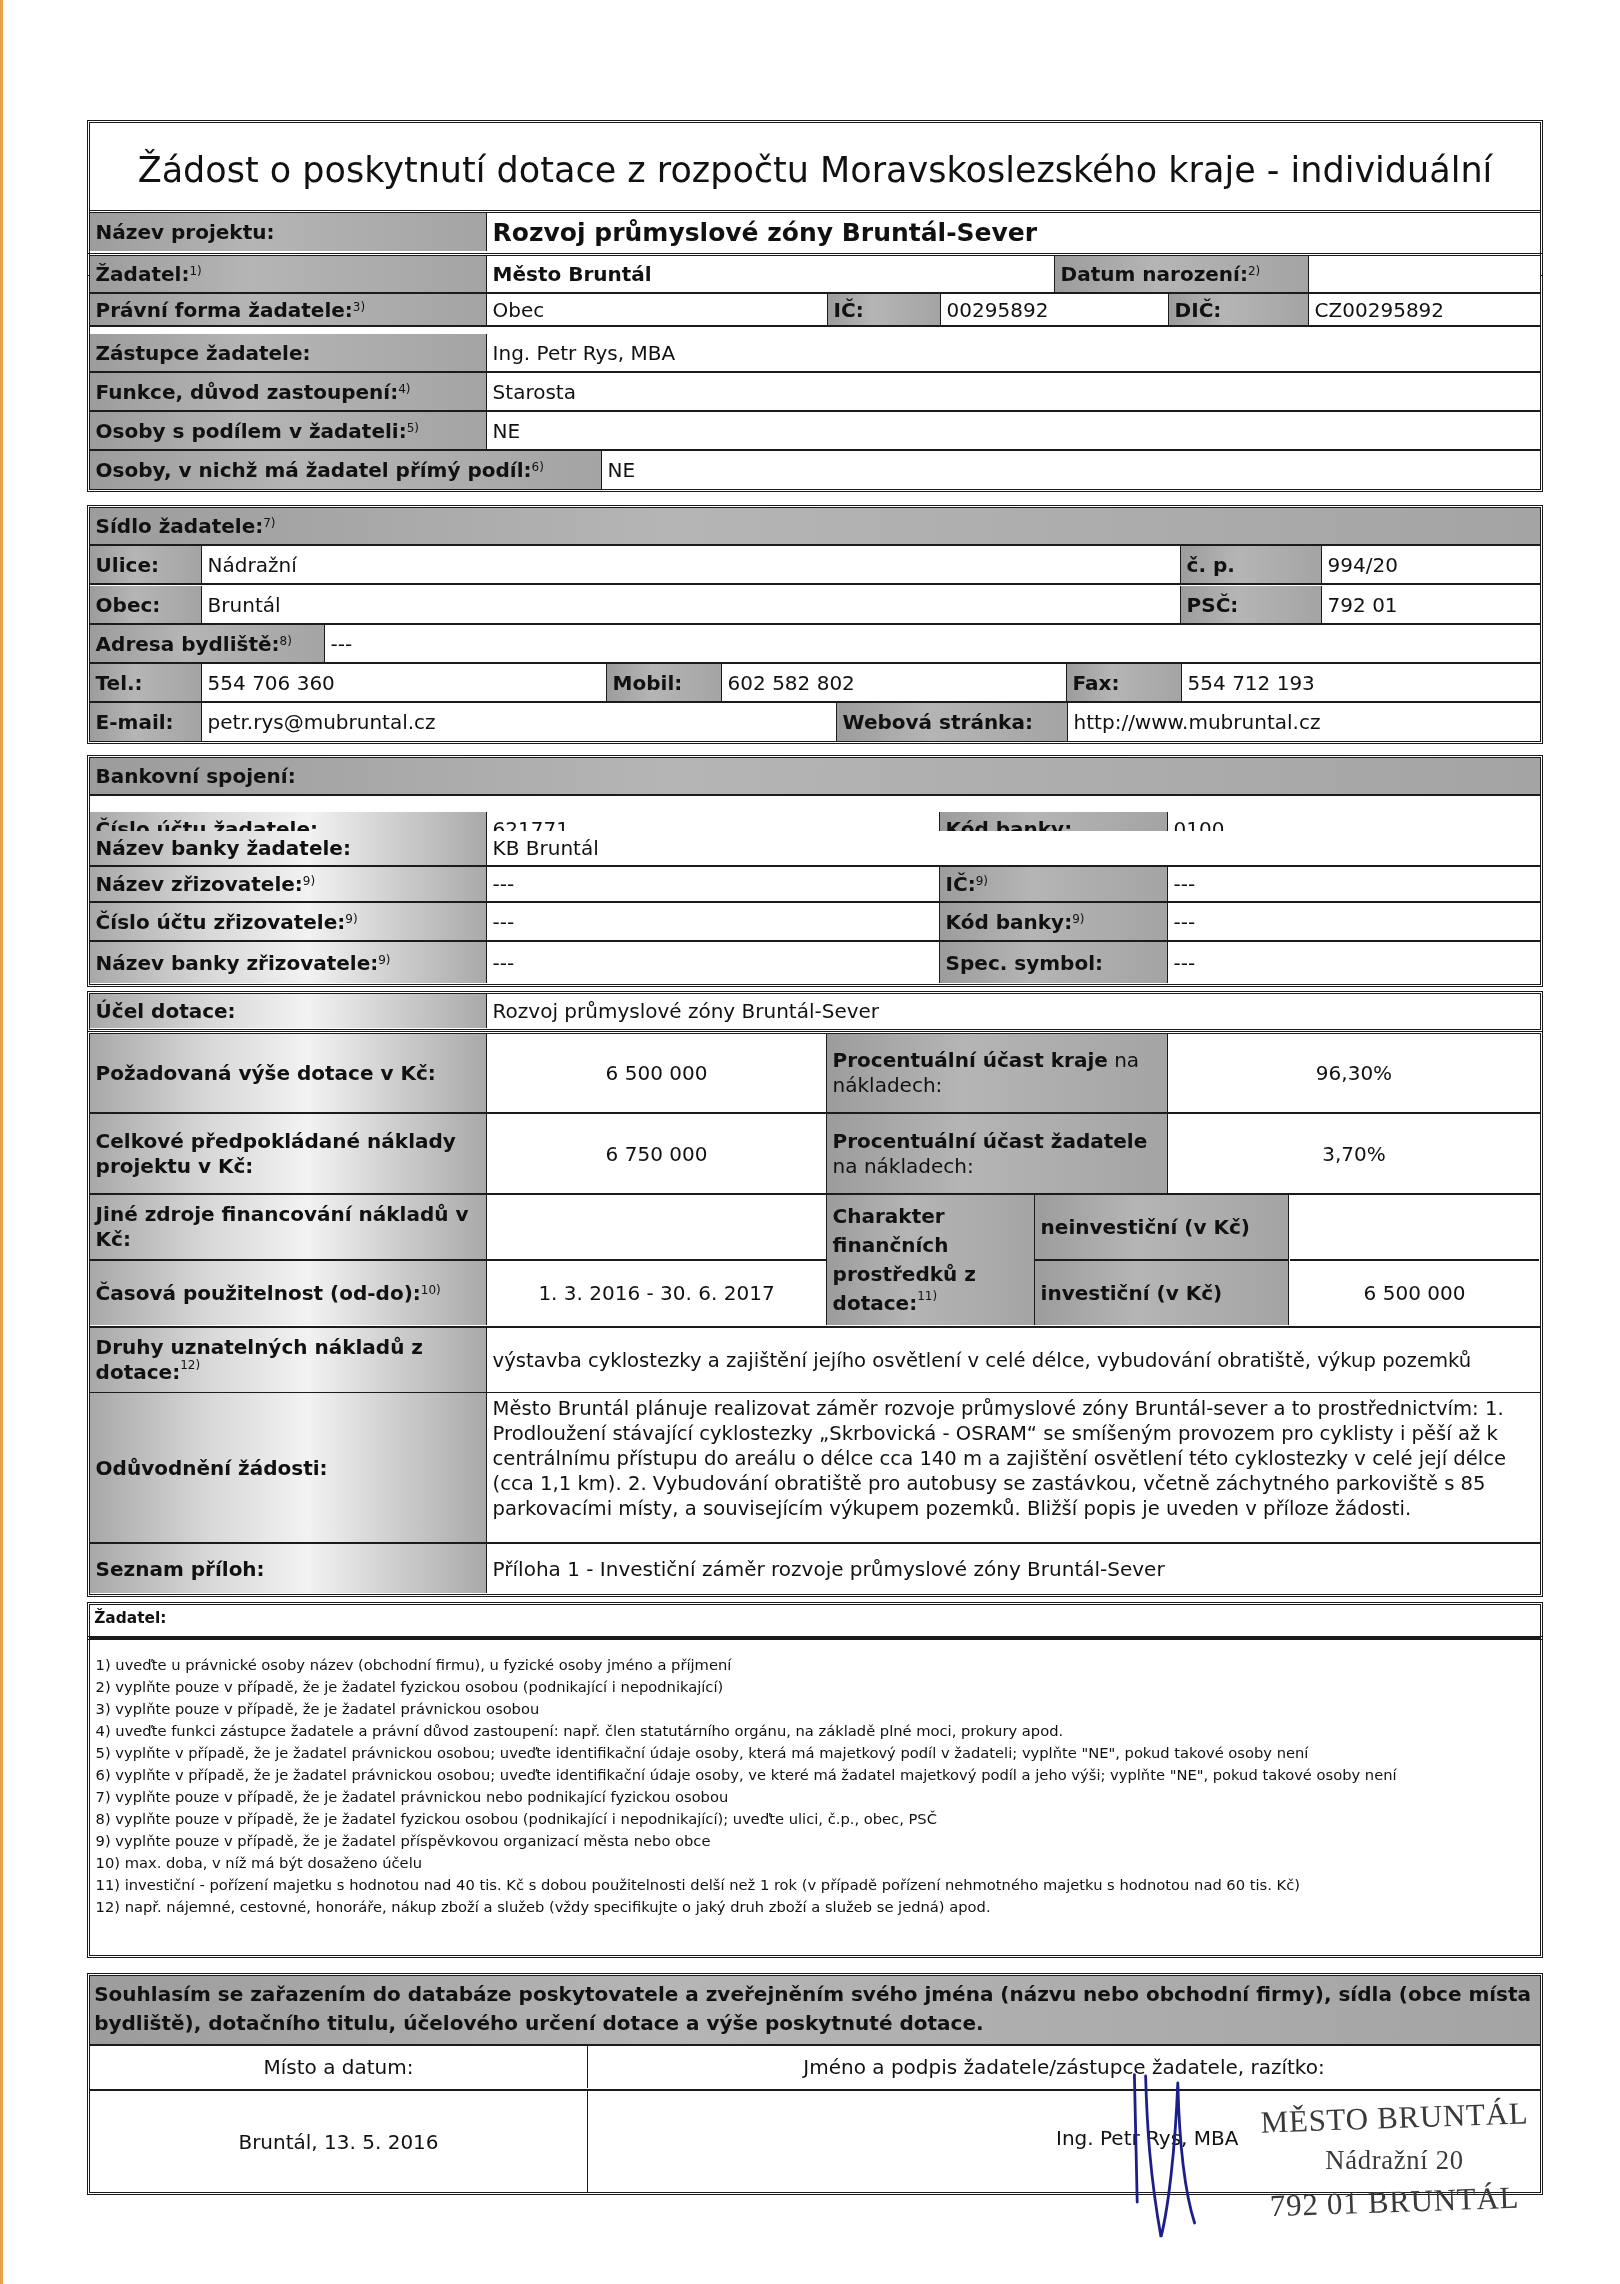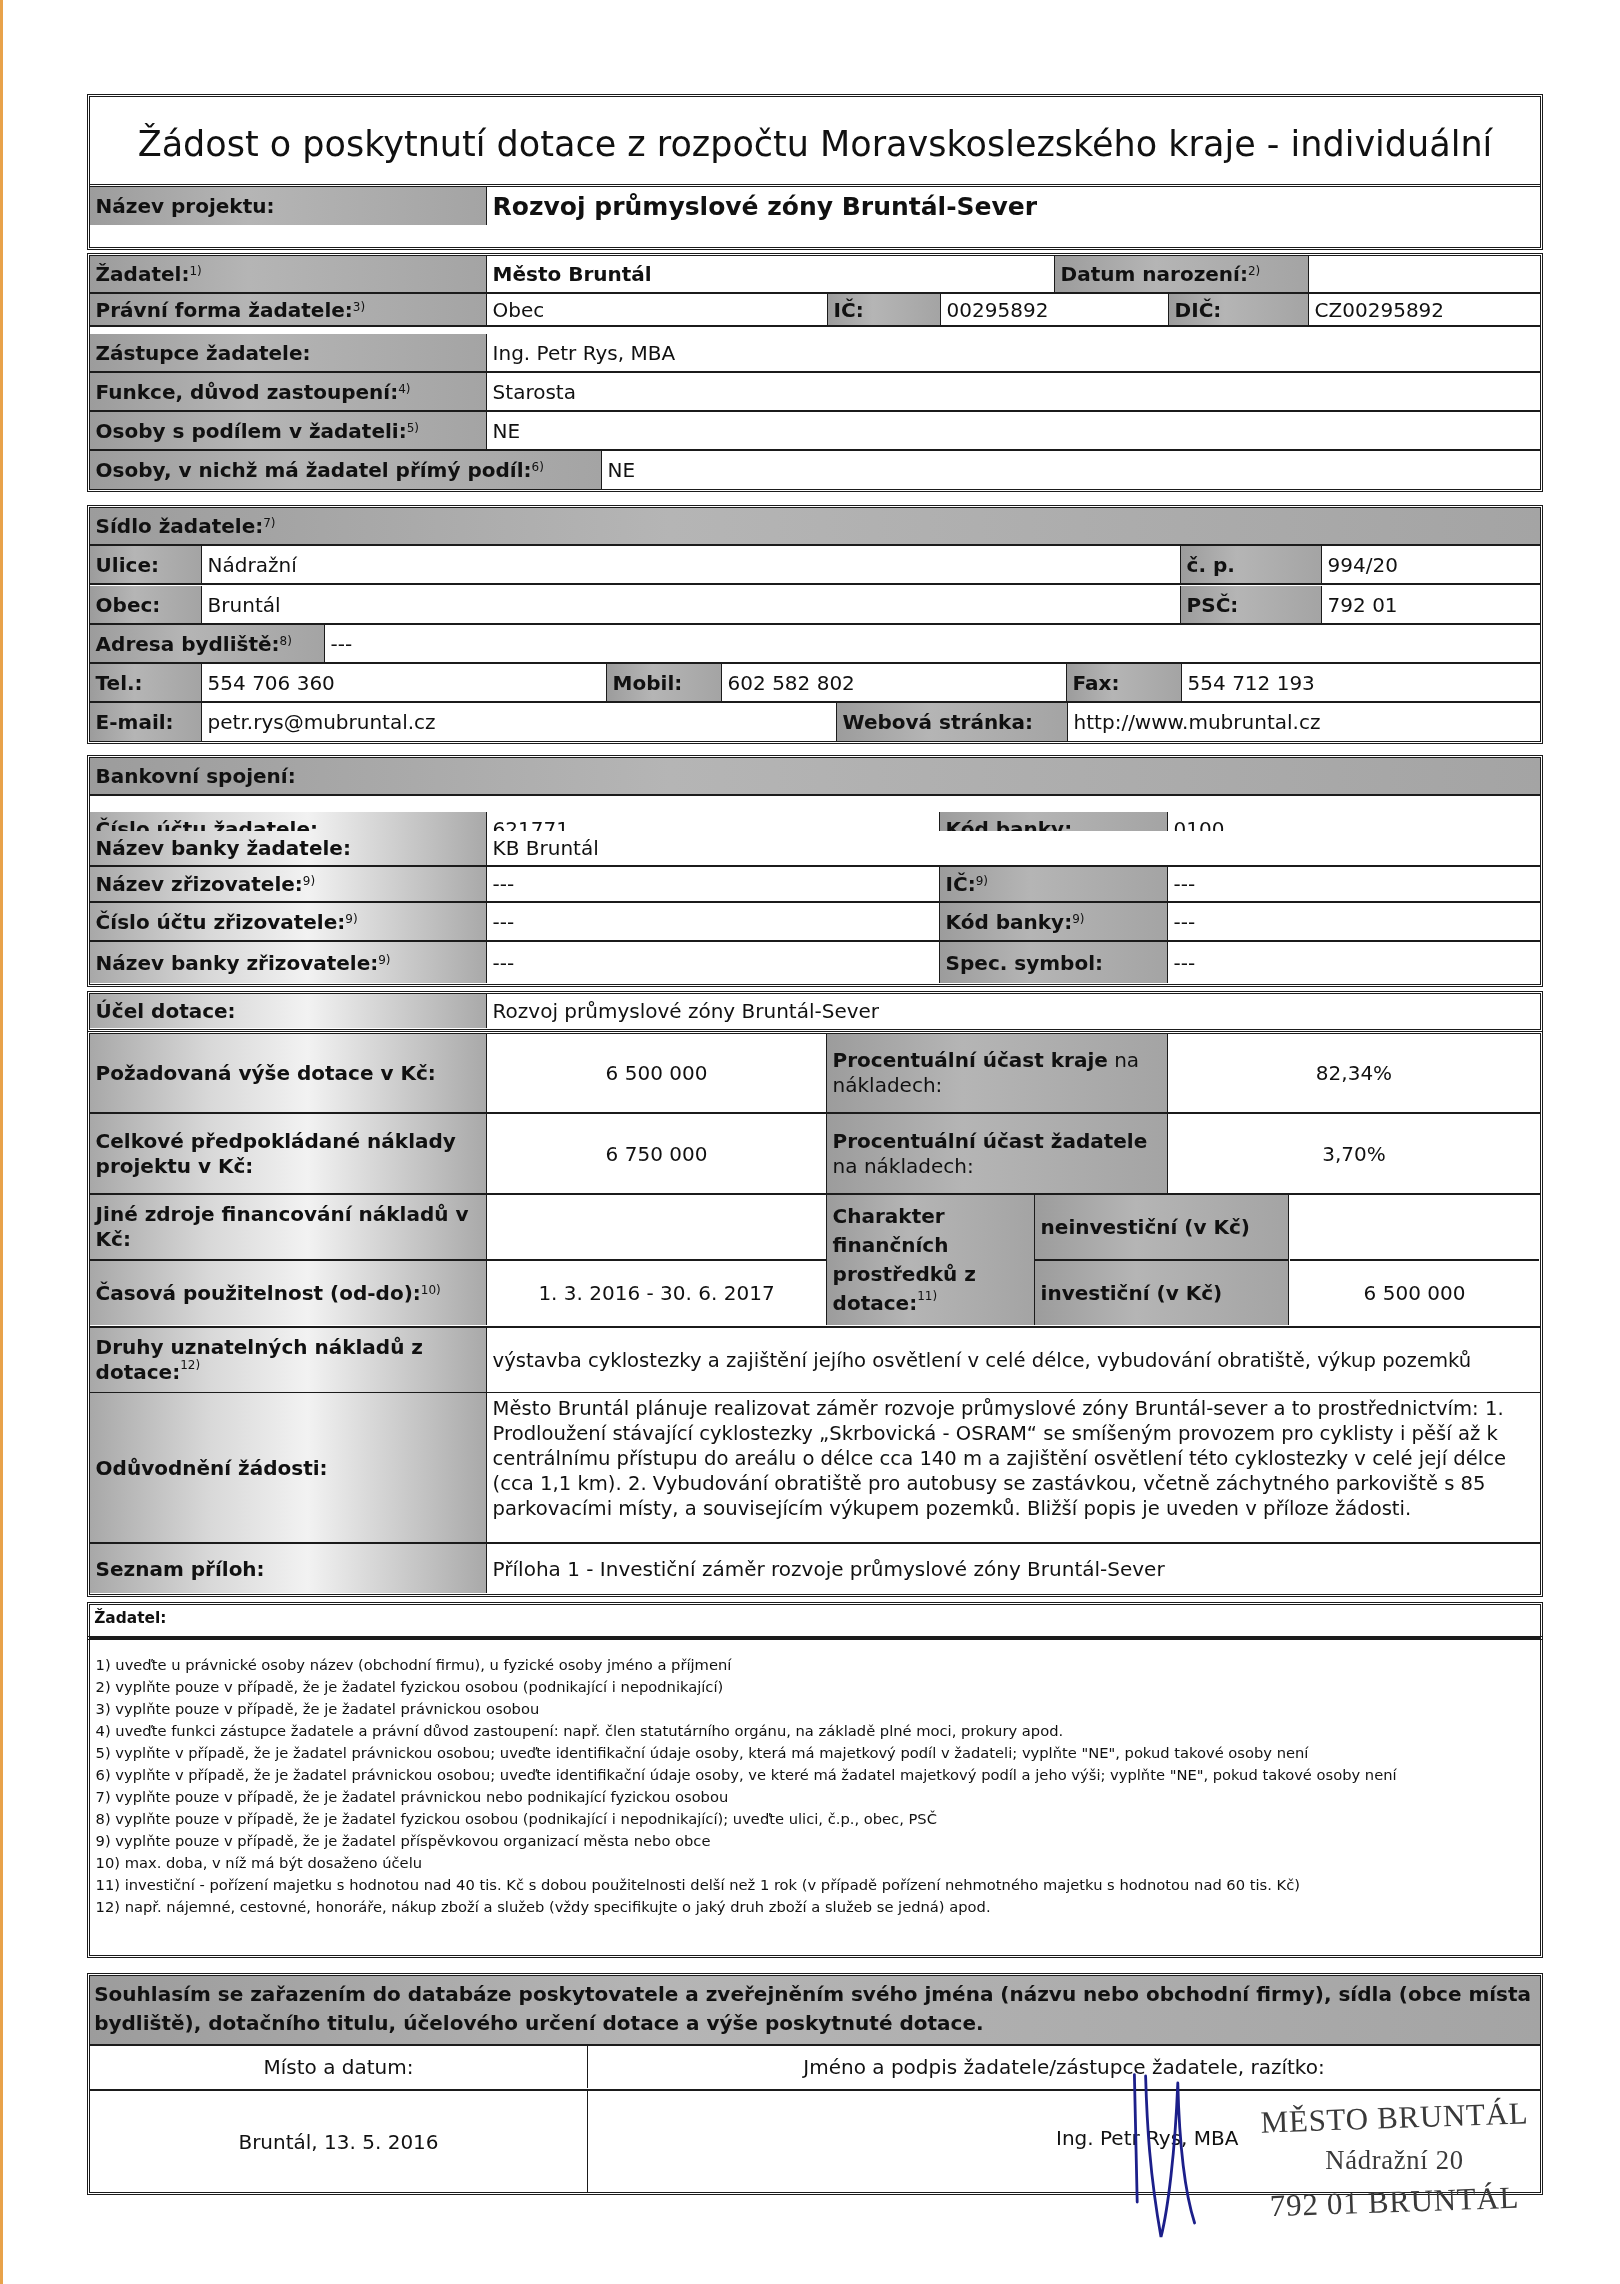--- a/index.html
+++ b/index.html
@@ -22,21 +22,21 @@
   .wrap { white-space:normal; line-height:1.25; }
   .title { font-size:35px; text-align:center; width:100%; }
   .notes-list { font-size:14.7px; line-height:22px; padding:15.4px 0 0 5.6px; white-space:nowrap; }
   .stamp { font-family:"Liberation Serif","DejaVu Serif",serif; color:#3a3a3a; font-size:31px; letter-spacing:0.7px; }
 </style>
 </head>
 <body>
 
 <div class="page-edge"></div>
 
-<div class="box" style="left:87px;top:94px;width:1456px;height:156px;">
+<div class="box" style="left:87px;top:120px;width:1456px;height:156px;">
   <div class="abs" style="left:0;top:8.4px;width:100%;height:77px;display:flex;align-items:center;">
     <div class="title">Žádost o poskytnutí dotace z rozpočtu Moravskoslezského kraje - individuální</div>
   </div>
   <div class="row last" style="left:0;top:87px;width:100%;height:41px;border-top:3.5px double #1b1b1b;">
     <div class="cell lbl" style="width:397px;">Název projektu:</div>
     <div class="cell val" style="flex:1;font-weight:bold;font-size:25px;">Rozvoj průmyslové zóny Bruntál-Sever</div>
   </div>
 </div>
 
 <div class="box" style="left:87px;top:253px;width:1456px;height:239px;">
@@ -189,21 +189,21 @@
 </div>
 
 <div class="box" style="left:87px;top:1031px;width:1456px;height:566px;">
 
   <div class="row" style="left:0;top:0;width:100%;height:80px;">
     <div class="cell lbl light" style="width:397px;">Požadovaná výše dotace v Kč:</div>
     <div class="cell val center" style="width:340px;">6 500 000</div>
     <div class="cell lbl wrap" style="width:341px;font-weight:normal;">
         <span><b>Procentuální účast kraje</b><span> na nákladech:</span></span>
       </div>
-    <div class="cell val center" style="flex:1;">82,34%</div>
+    <div class="cell val center" style="flex:1;">96,30%</div>
   </div>
 
   <div class="row" style="left:0;top:80px;width:100%;height:81px;">
     <div class="cell lbl light wrap" style="width:397px;">Celkové předpokládané náklady projektu v Kč:</div>
     <div class="cell val center" style="width:340px;">6 750 000</div>
     <div class="cell lbl wrap" style="width:341px;font-weight:normal;">
         <span><b>Procentuální účast žadatele</b><span> na nákladech:</span></span>
       </div>
     <div class="cell val center" style="flex:1;">3,70%</div>
   </div>

